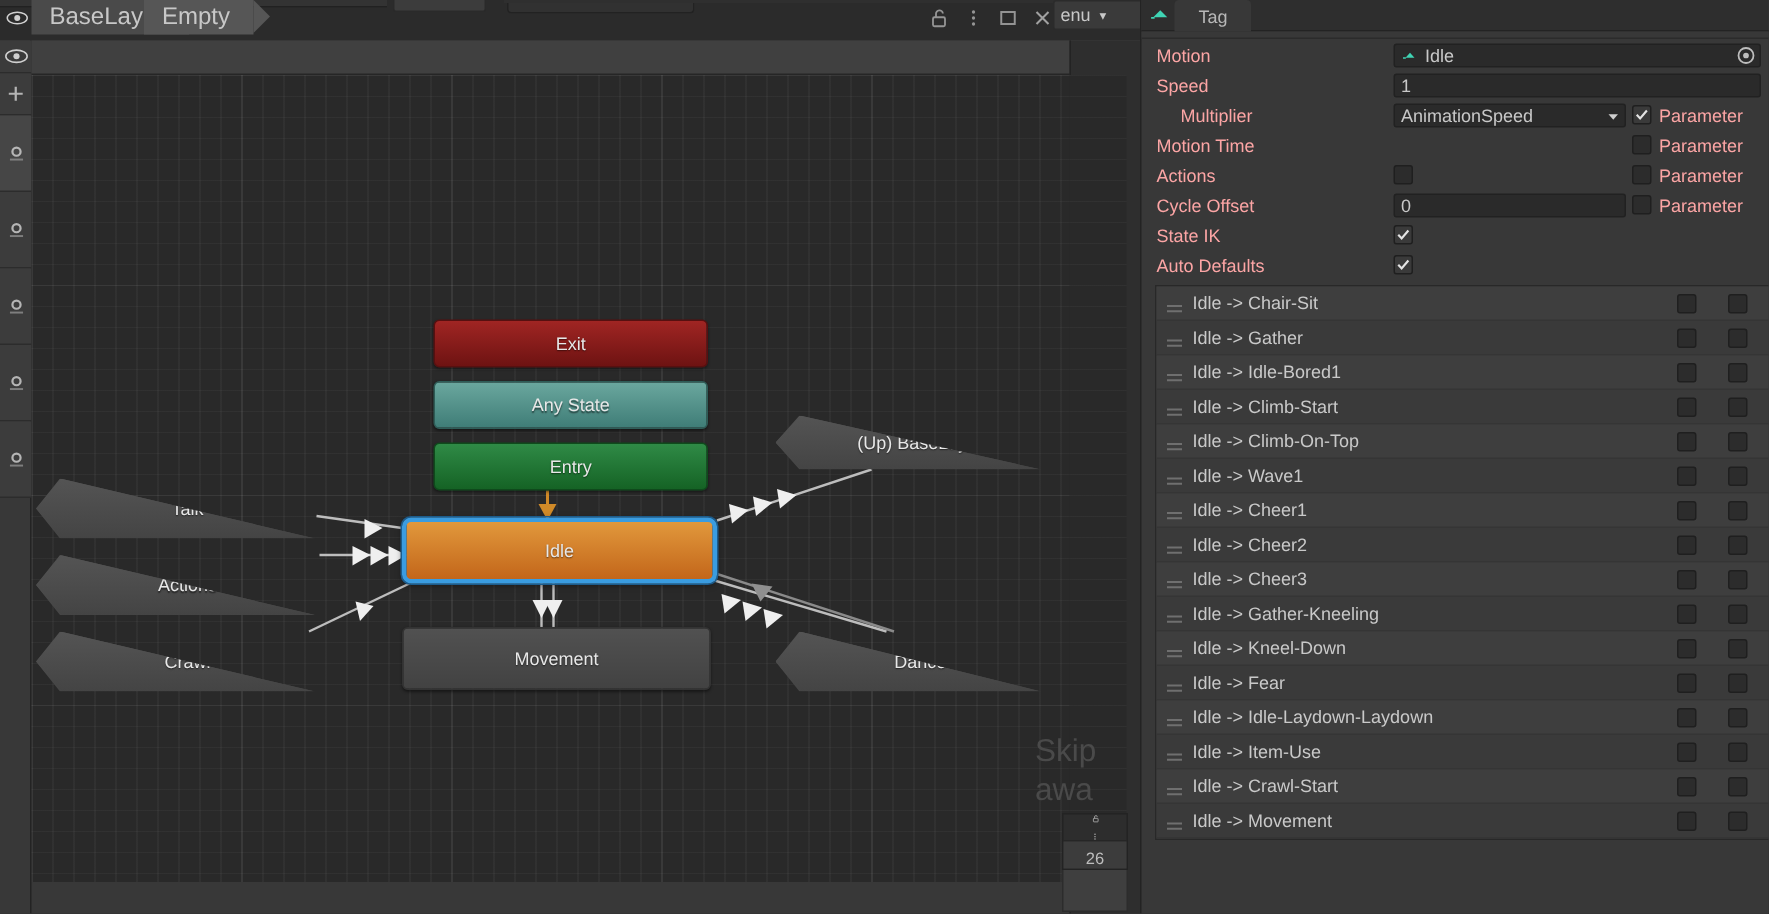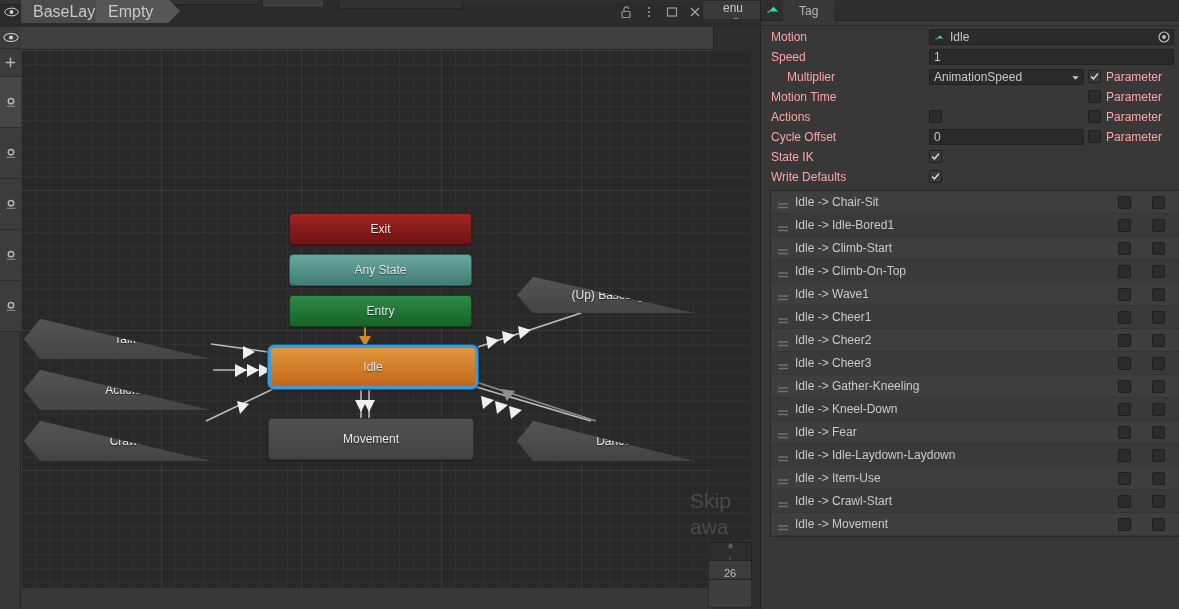--- a/index.html
+++ b/index.html
@@ -44,21 +44,21 @@
     display: flex; align-items: center; gap: 9px;
   }
   .win-controls .ic { width: 14px; height: 14px; opacity: .72; display:block; }
 
   .layout-menu {
     position: absolute; right: -4px; top: 0px;
     width: 62px; height: 20px;
     background: #3a3a3a; border: 1px solid #2b2b2b; border-radius: 2px;
     display: flex; align-items: center; justify-content: flex-start;
     padding: 0 4px; overflow: hidden;
-    color: #c8c8c8; font-size: 12px; flex-direction: column;
+    color: #c8c8c8; font-size: 12px;
   }
   .layout-menu .caret { margin-left: 6px; font-size: 9px; }
 
   
   .layer-rail {
     position: absolute; left: 0; top: 27px; width: 21px; height: 582px;
     background: #383838; border-right: 1px solid #232323;
   }
   .rail-eye {
     position: absolute; left: 0; top: 0; width: 21px; height: 22px;
@@ -577,21 +577,21 @@
       <div class="prop-row">
         <span class="prop-label">State IK</span>
         <div class="cbox on inline-cb">
           <svg class="tick" viewBox="0 0 10 10">
             <path d="M1.3 5 L3.8 7.7 L8.8 1.8" fill="none" stroke="#e4e4e4" stroke-width="1.6"></path>
           </svg>
         </div>
       </div>
 
       <div class="prop-row">
-        <span class="prop-label">Write Defaults</span>
+        <span class="prop-label">Auto Defaults</span>
         <div class="cbox on inline-cb">
           <svg class="tick" viewBox="0 0 10 10">
             <path d="M1.3 5 L3.8 7.7 L8.8 1.8" fill="none" stroke="#e4e4e4" stroke-width="1.6"></path>
           </svg>
         </div>
       </div>
     </div>
 
     <div class="trans-panel">
       <div id="trans-rows">
@@ -600,20 +600,28 @@
                 <path d="M0 1.5 H10 M0 5 H10" stroke="#6f6f6f" stroke-width="1.3"></path>
               </svg></span>
             <span class="trans-name">Idle -&gt; Chair-Sit</span>
             <span class="cbox sbox"></span>
             <span class="cbox mbox"></span>
           </div>
           <div class="trans-row">
             <span class="grip"><svg viewBox="0 0 10 7" width="10" height="7">
                 <path d="M0 1.5 H10 M0 5 H10" stroke="#6f6f6f" stroke-width="1.3"></path>
               </svg></span>
+            <span class="trans-name">Idle -&gt; Gather</span>
+            <span class="cbox sbox"></span>
+            <span class="cbox mbox"></span>
+          </div>
+          <div class="trans-row">
+            <span class="grip"><svg viewBox="0 0 10 7" width="10" height="7">
+                <path d="M0 1.5 H10 M0 5 H10" stroke="#6f6f6f" stroke-width="1.3"></path>
+              </svg></span>
             <span class="trans-name">Idle -&gt; Idle-Bored1</span>
             <span class="cbox sbox"></span>
             <span class="cbox mbox"></span>
           </div>
           <div class="trans-row">
             <span class="grip"><svg viewBox="0 0 10 7" width="10" height="7">
                 <path d="M0 1.5 H10 M0 5 H10" stroke="#6f6f6f" stroke-width="1.3"></path>
               </svg></span>
             <span class="trans-name">Idle -&gt; Climb-Start</span>
             <span class="cbox sbox"></span>

